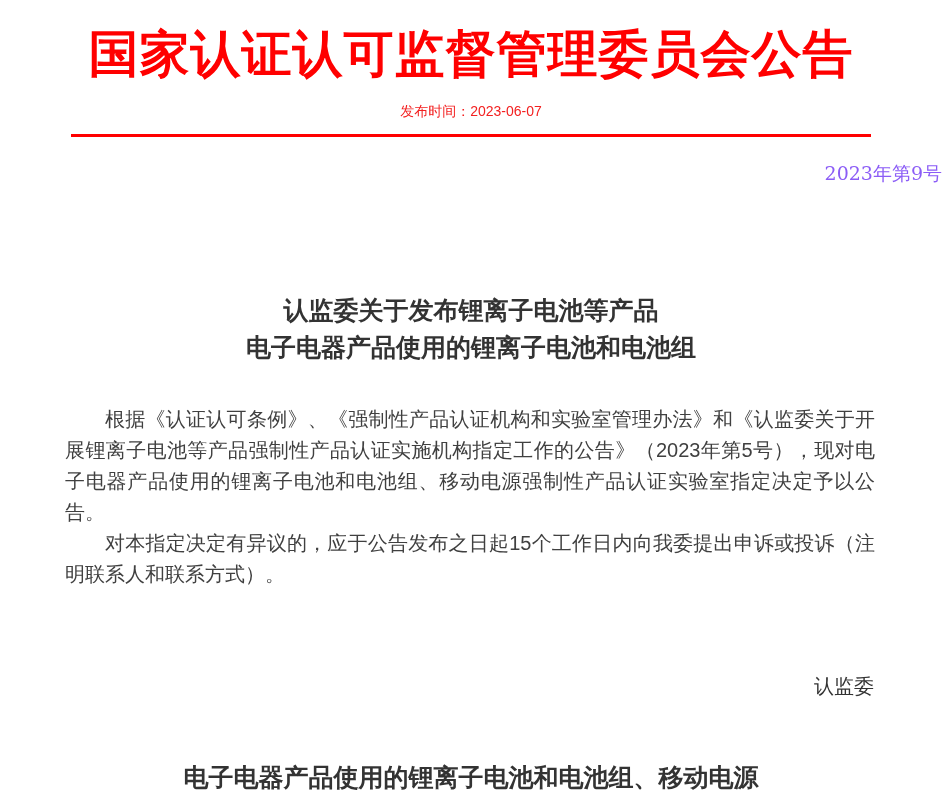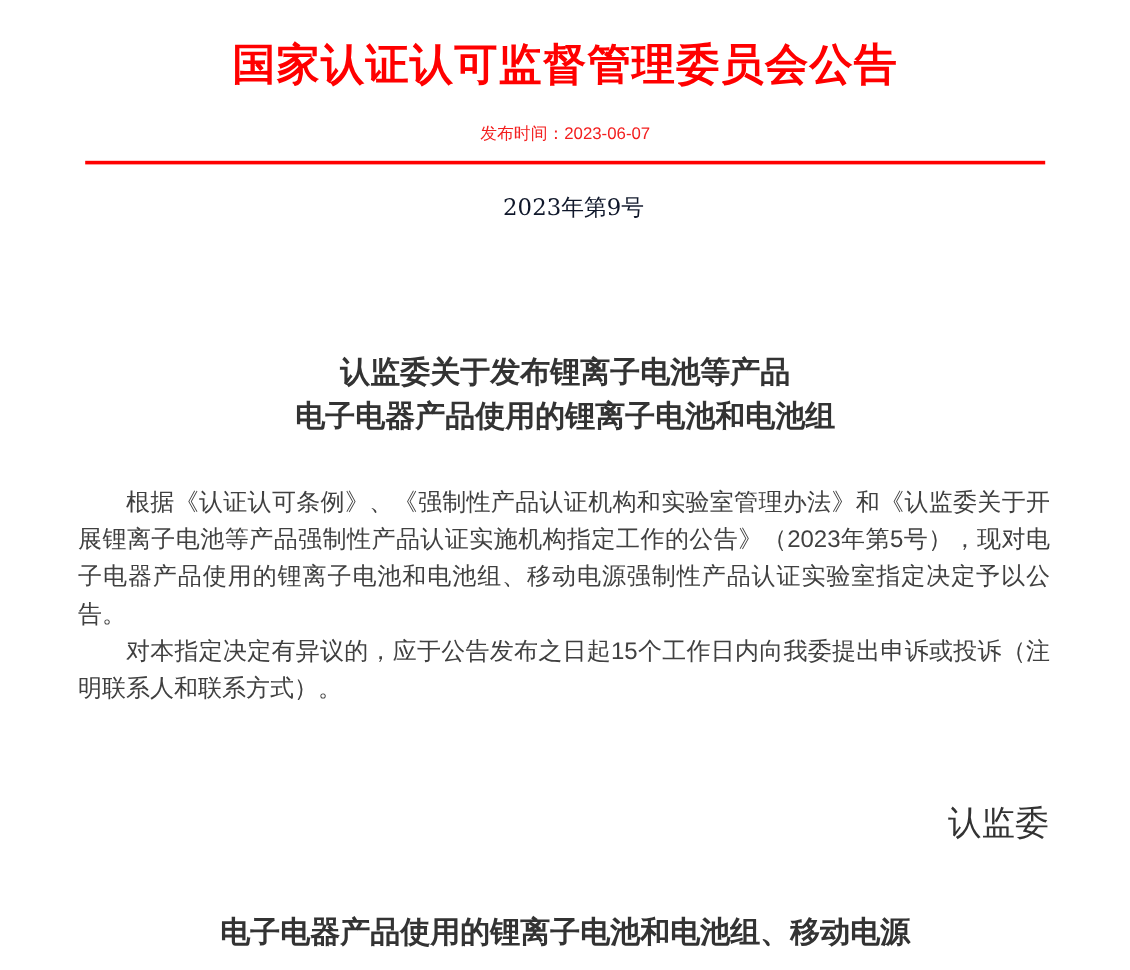--- a/index.html
+++ b/index.html
@@ -13,21 +13,21 @@
   }
   .page {
     width: 942px;
     height: 808px;
     background: #ffffff;
     position: relative;
   }
   .doc-title {
     margin-top: 30px;
     text-align: center;
-    font-size: 36px;
+    font-size: 50px;
     line-height: 48px;
     font-weight: bold;
     color: #ff0000;
     letter-spacing: 1px;
     font-family: "Liberation Sans", "DejaVu Sans", sans-serif;
   }
   .publish-date {
     margin-top: 24px;
     text-align: center;
     font-size: 14px;
@@ -36,24 +36,24 @@
   }
   .red-rule {
     width: 800px;
     height: 3px;
     background: #ff0000;
     margin: 14px auto 0 auto;
     border: none;
   }
   .doc-number {
     margin-top: 25px;
-    text-align: center;
+    text-align: right;
     font-size: 19px;
     line-height: 22px;
-    color: #0f172a;
+    color: #8b5cf6;
     font-family: "DejaVu Serif", "Liberation Serif", serif;
     margin-left: 14px;
   }
   .notice-title {
     margin-top: 108px;
     text-align: center;
     font-size: 25px;
     line-height: 37px;
     font-weight: bold;
     color: #333333;
@@ -66,21 +66,21 @@
     font-size: 20px;
     line-height: 31px;
     color: #404040;
     text-indent: 2em;
     text-align: justify;
   }
   .signature {
     margin: 78px 68px 0 auto;
     width: max-content;
     text-align: center;
-    font-size: 28px;
+    font-size: 20px;
     line-height: 36px;
     color: #333333;
     font-family: "DejaVu Serif", "Liberation Serif", serif;
   }
   .annex-title {
     margin-top: 55px;
     text-align: center;
     font-size: 25px;
     line-height: 37px;
     font-weight: bold;

